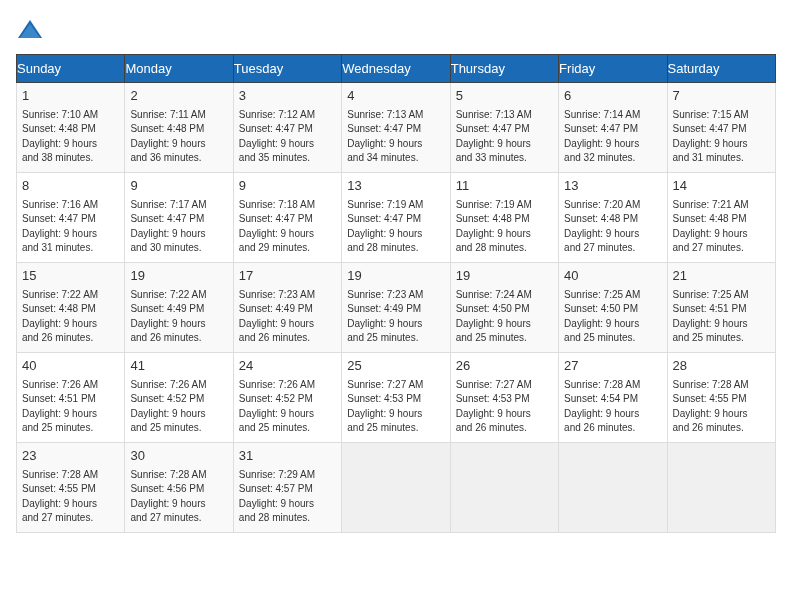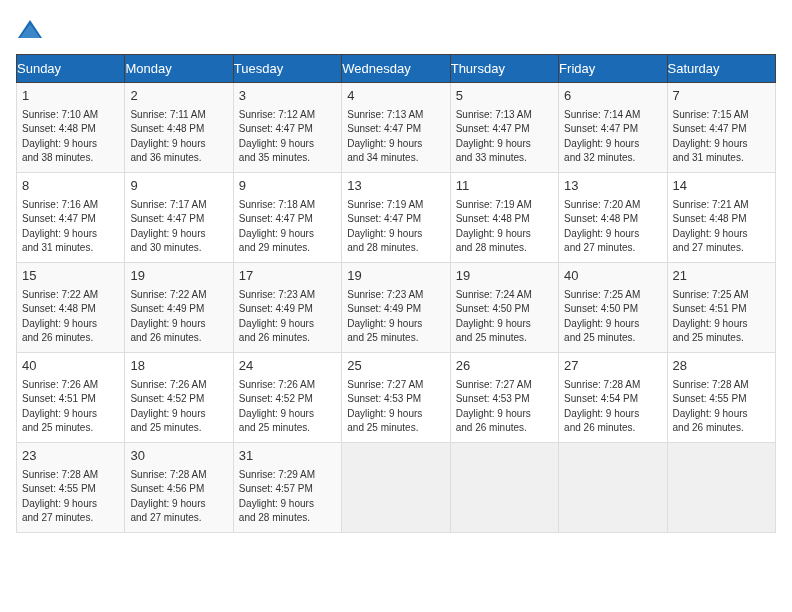--- a/index.html
+++ b/index.html
@@ -308,21 +308,21 @@
       <tr>
         <td>
           <span class="day-num">40</span>
           <div class="day-info">
             Sunrise: 7:26 AM<br>
             Sunset: 4:51 PM<br>
             Daylight: 9 hours <br>and 25 minutes.
           </div>
         </td>
         <td>
-          <span class="day-num">18</span>
+          <span class="day-num">41</span>
           <div class="day-info">
             Sunrise: 7:26 AM<br>
             Sunset: 4:52 PM<br>
             Daylight: 9 hours <br>and 25 minutes.
           </div>
         </td>
         <td>
           <span class="day-num">24</span>
           <div class="day-info">
             Sunrise: 7:26 AM<br>

